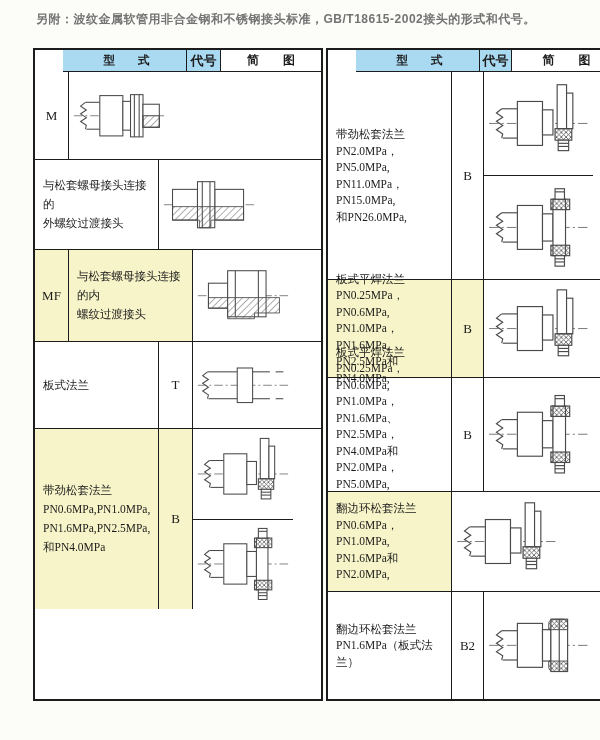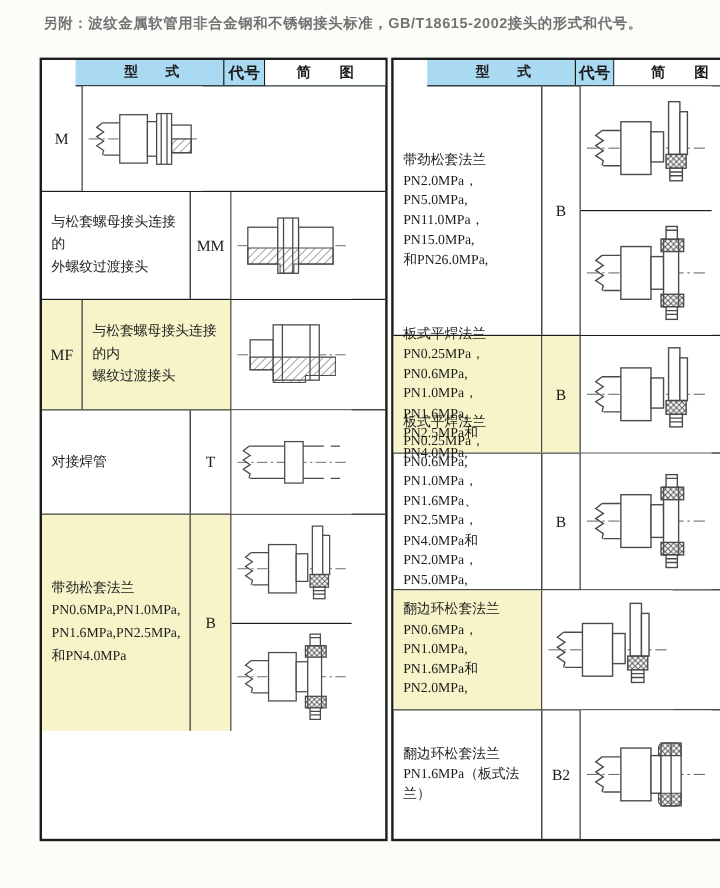--- a/index.html
+++ b/index.html
@@ -90,21 +90,20 @@
               <rect x="75" y="41" width="17" height="12" fill="url(#hatch)" stroke="#4a4a4a" stroke-width="1.1"></rect>
             </svg>
           </div>
       </div>
     </div>
 
 
     <div class="row" style="height:90px">
       <div class="cell type">与松套螺母接头连接的
 外螺纹过渡接头</div>
-      <div class="cell code">MM</div>
       <div class="cell diag">
         <div class="dbox">
             <svg viewBox="0 0 100 82" preserveAspectRatio="xMidYMid meet">
               <path d="M3 41 H97" stroke="#4a4a4a" stroke-width="0.7" stroke-dasharray="9 3 2 3" fill="none"></path>
               <rect x="12" y="25" width="26" height="32" fill="#fff" stroke="#4a4a4a" stroke-width="1.1"></rect>
               <rect x="56" y="25" width="30" height="32" fill="#fff" stroke="#4a4a4a" stroke-width="1.1"></rect>
               <rect x="38" y="17" width="18" height="48" fill="#fff" stroke="#4a4a4a" stroke-width="1.1"></rect>
               <line x1="43" y1="17" x2="43" y2="65" stroke="#4a4a4a" stroke-width="1.1"></line>
               <line x1="51" y1="17" x2="51" y2="65" stroke="#4a4a4a" stroke-width="1.1"></line>
               <path d="M12 43 H86 V57 H52 V65 H40 V57 H12 Z" fill="url(#hatch)" stroke="#4a4a4a" stroke-width="0.9"></path>
@@ -125,21 +124,21 @@
               <rect x="34" y="15" width="40" height="48" fill="#fff" stroke="#4a4a4a" stroke-width="1.1"></rect>
               <line x1="42" y1="15" x2="42" y2="63" stroke="#4a4a4a" stroke-width="1.1"></line>
               <line x1="66" y1="15" x2="66" y2="63" stroke="#4a4a4a" stroke-width="1.1"></line>
               <path d="M14 43 H88 V59 H62 V65 H34 V54 H14 Z" fill="url(#hatch)" stroke="#4a4a4a" stroke-width="0.9"></path>
             </svg>
           </div>
       </div>
     </div>
 
     <div class="row" style="height:87px">
-      <div class="cell type">对接焊管</div>
+      <div class="cell type">板式法兰</div>
       <div class="cell code">T</div>
       <div class="cell diag">
         <div class="dbox">
             <svg viewBox="0 0 100 82" preserveAspectRatio="xMidYMid meet">
               <path d="M3 41 H97" stroke="#4a4a4a" stroke-width="0.7" stroke-dasharray="9 3 2 3" fill="none"></path>
               <path d="M13 27 l-5 4 l6 4 l-6 4 l6 4 l-6 4 l6 4 l-1 4" fill="none" stroke="#4a4a4a" stroke-width="1.1"></path>
               <path d="M13 27 H44" fill="none" stroke="#4a4a4a" stroke-width="1.1"></path>
               <path d="M14 55 H44" fill="none" stroke="#4a4a4a" stroke-width="1.1"></path>
               <rect x="44" y="23" width="16" height="36" fill="#fff" stroke="#4a4a4a" stroke-width="1.1"></rect>
               <path d="M60 27 H78" fill="none" stroke="#4a4a4a" stroke-width="1.1"></path>

